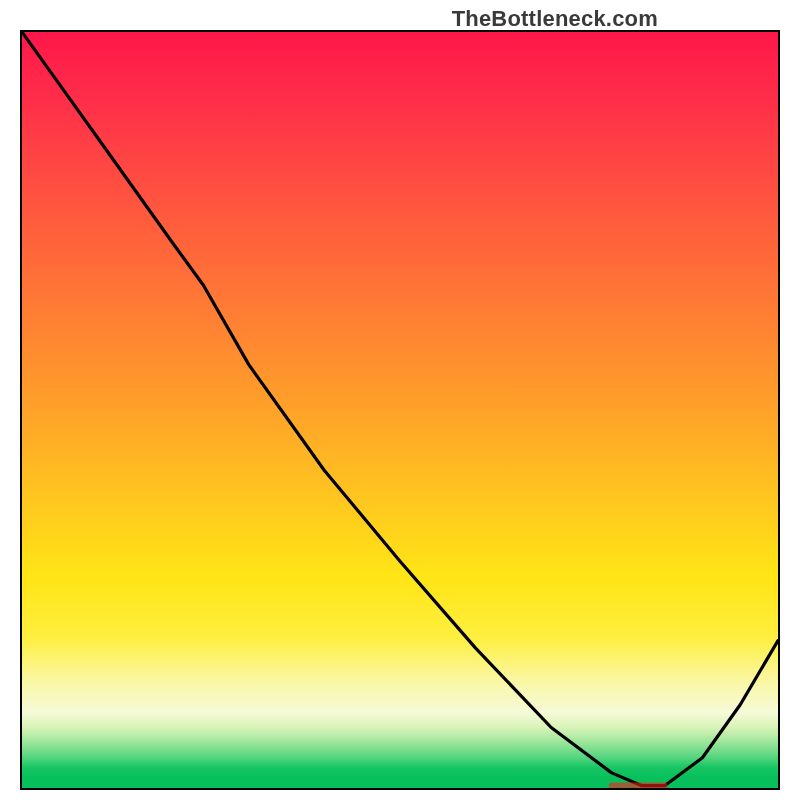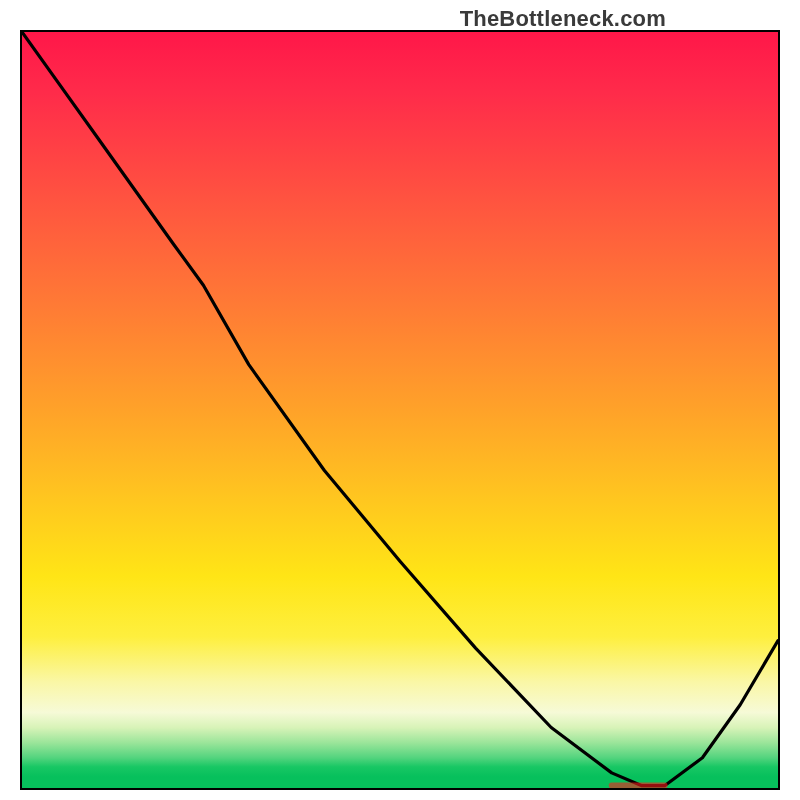--- a/index.html
+++ b/index.html
@@ -8,21 +8,20 @@
     width: 800px;
     height: 800px;
     background: #ffffff;
     font-family: Arial, Helvetica, sans-serif;
     overflow: hidden;
   }
   .container {
     position: relative;
     width: 668px;
     height: 800px;
-    padding-left: 8px;
   }
   .watermark {
     position: absolute;
     top: 6px;
     right: 10px;
     font-size: 22px;
     font-weight: 600;
     color: #3a3a3a;
     letter-spacing: 0.2px;
     z-index: 20;

